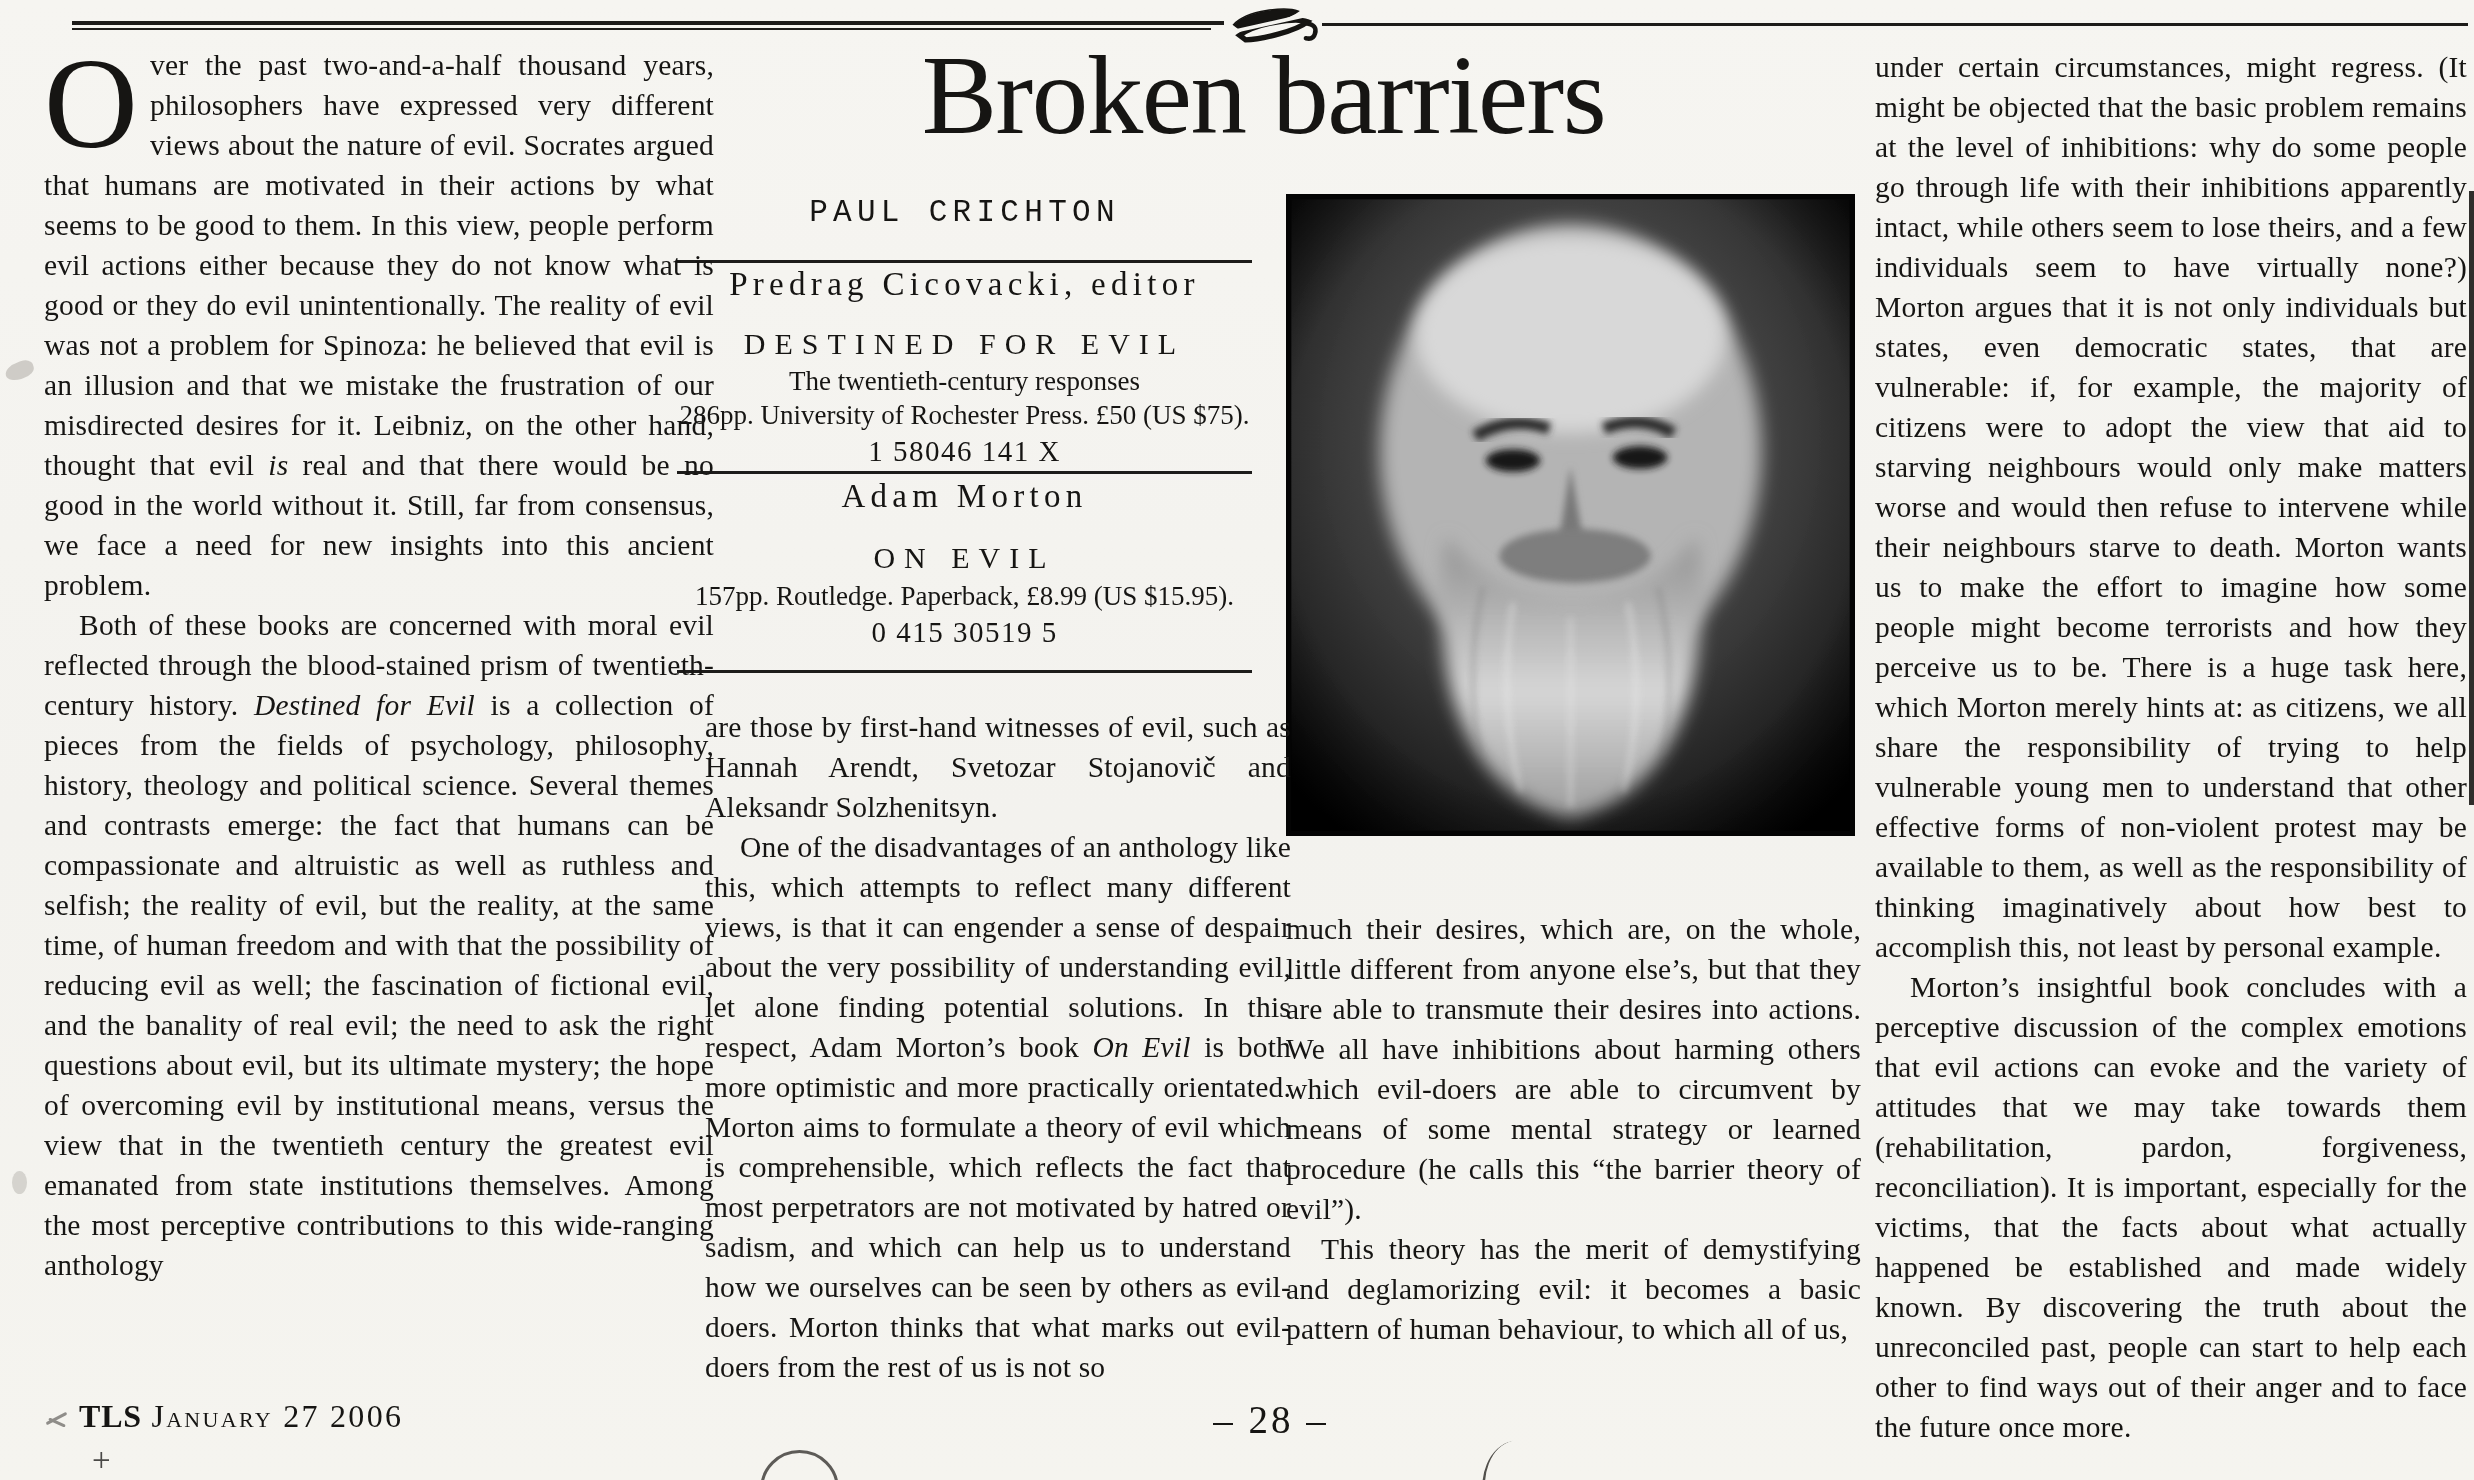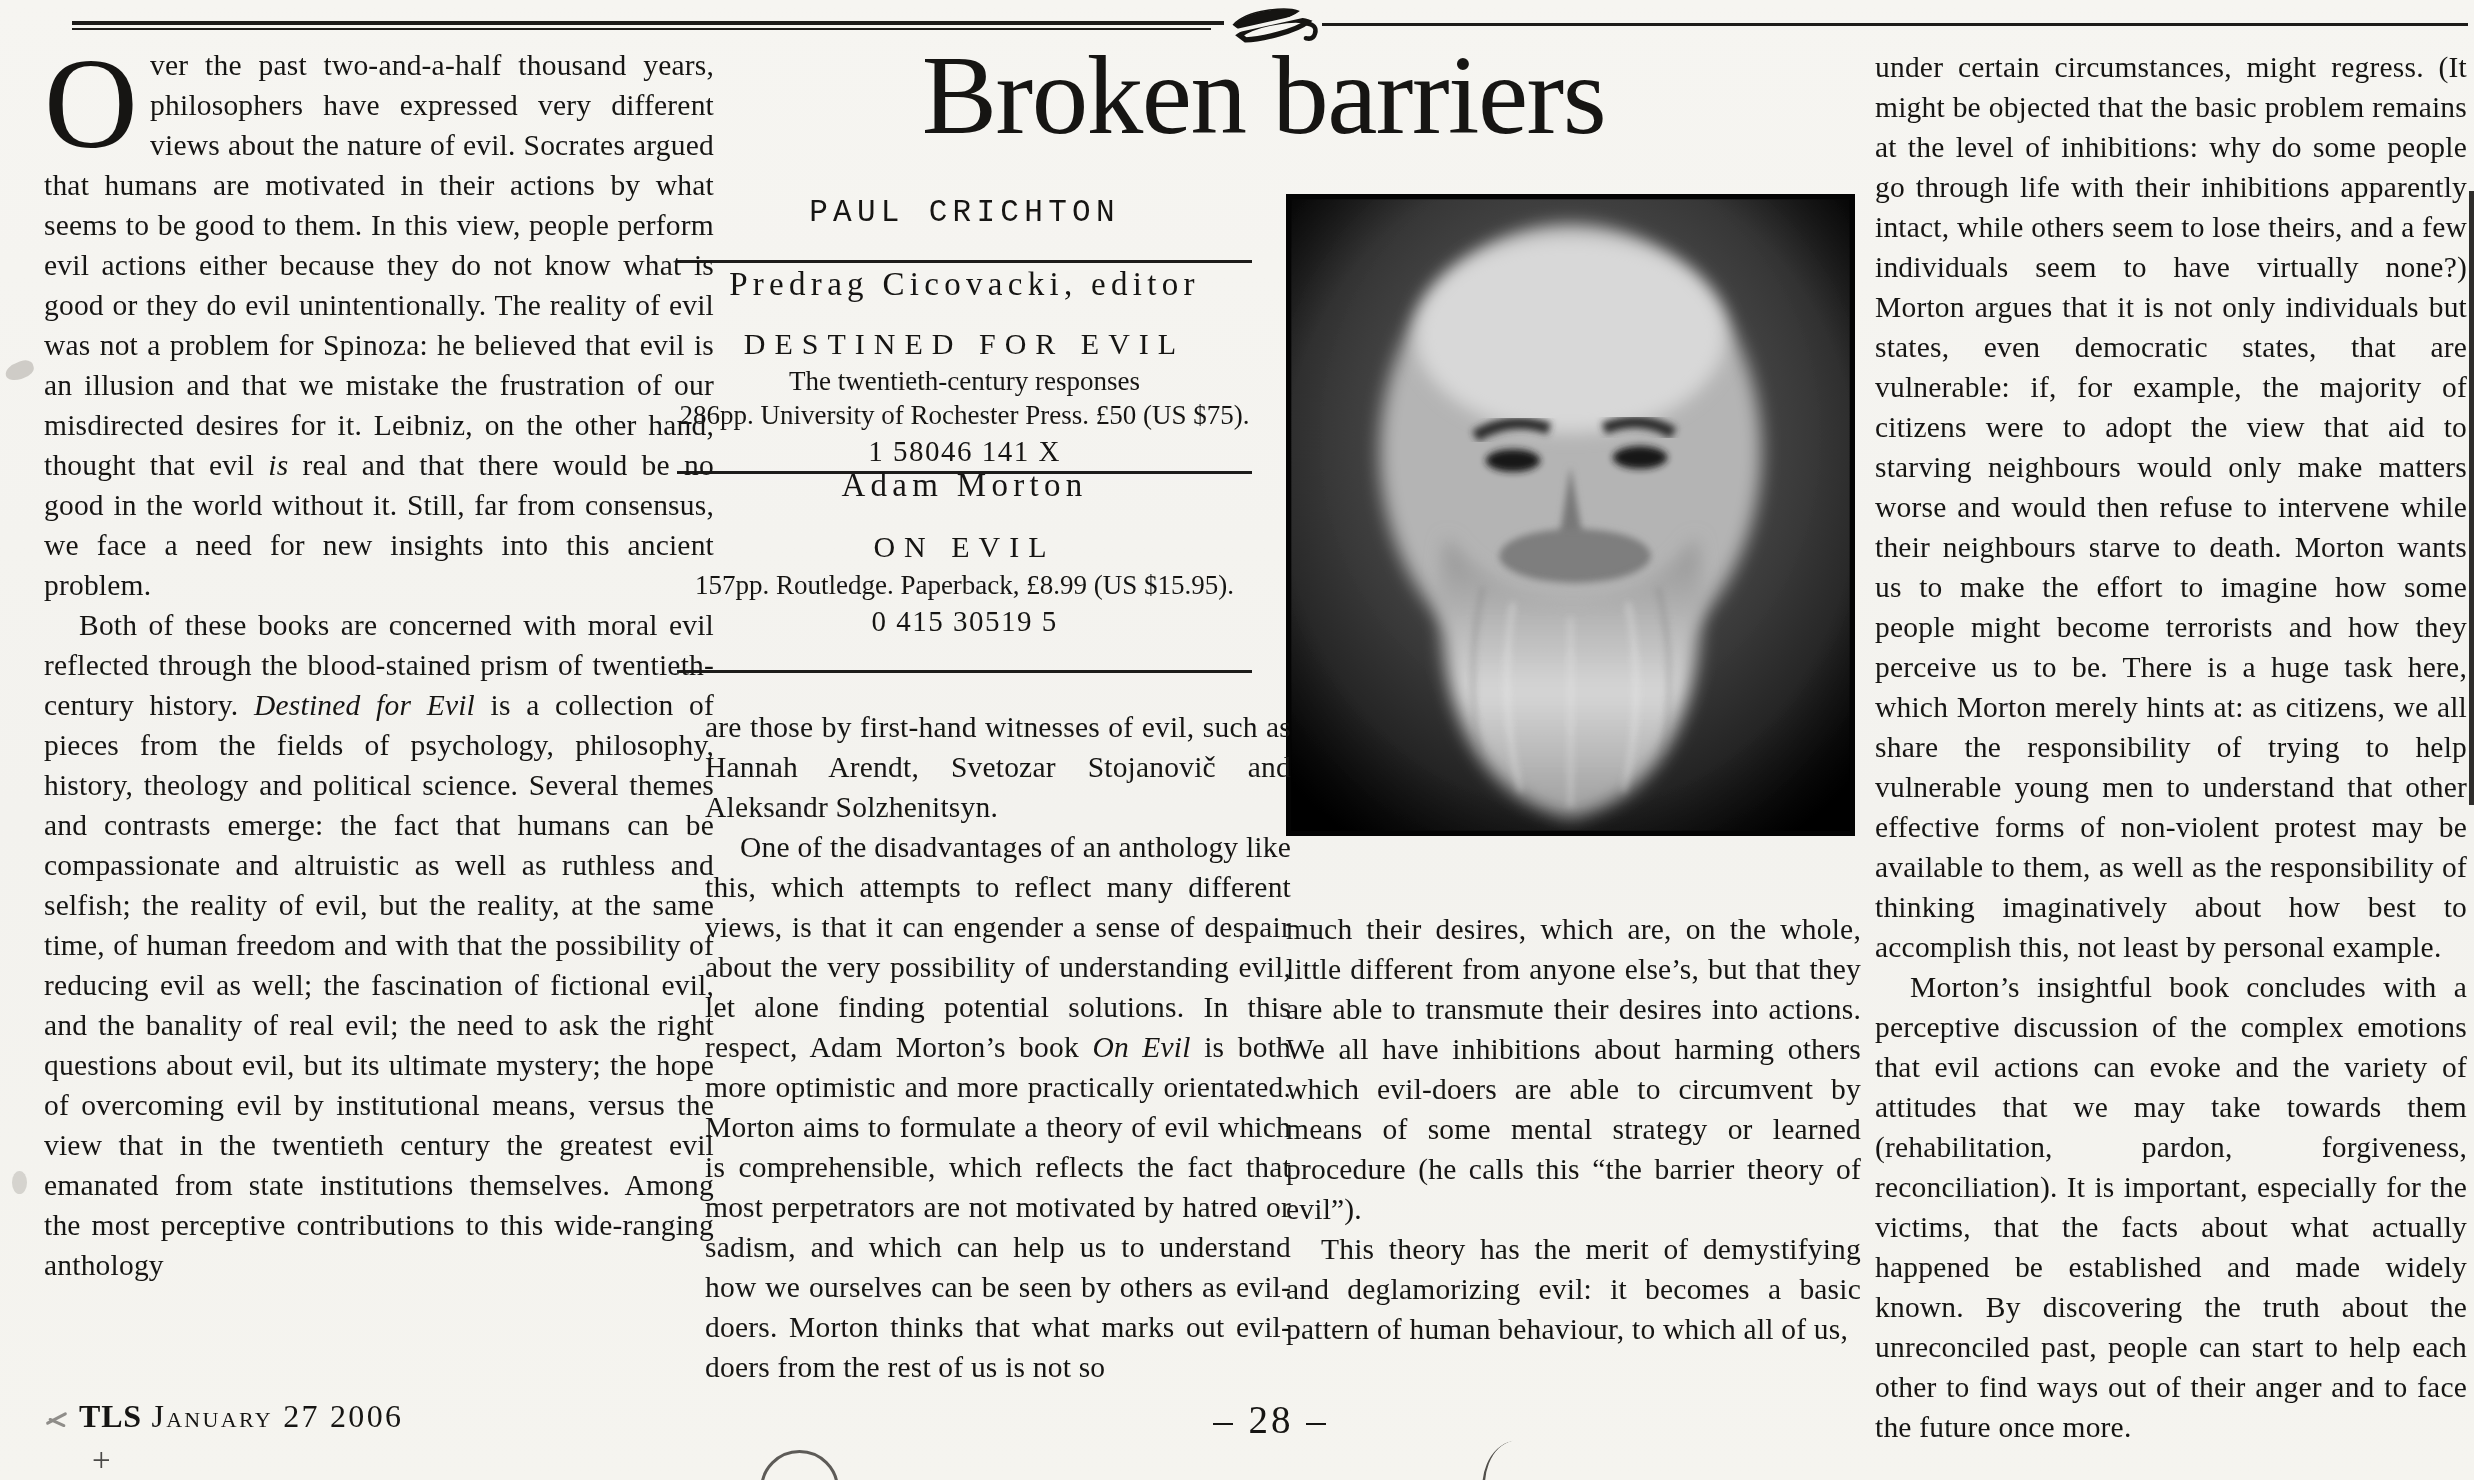--- a/index.html
+++ b/index.html
@@ -96,21 +96,21 @@
   <div class="rule" style="left:677px;top:260px;width:575px;height:3px;"></div>
   <div class="bookblock" style="top:266px;">
     <div class="book-author">Predrag Cicovacki, editor</div>
     <div class="book-title" style="margin-top:24px;">DESTINED FOR EVIL</div>
     <div class="book-subtitle" style="margin-top:4.5px;">The twentieth-century responses</div>
     <div class="book-imprint" style="margin-top:3.8px;">286pp. University of Rochester Press. £50 (US $75).</div>
     <div class="book-isbn" style="margin-top:3.8px;">1 58046 141 X</div>
   </div>
   <div class="rule" style="left:677px;top:471px;width:575px;height:3px;"></div>
 
-  <div class="bookblock" style="top:467px;">
+  <div class="bookblock" style="top:478px;">
     <div class="book-author">Adam Morton</div>
     <div class="book-title" style="margin-top:26px;">ON EVIL</div>
     <div class="book-imprint" style="margin-top:6px;">157pp. Routledge. Paperback, £8.99 (US $15.95).</div>
     <div class="book-isbn" style="margin-top:3.8px;">0 415 30519 5</div>
   </div>
   <div class="rule" style="left:677px;top:670px;width:575px;height:3px;"></div>
 
   <div class="photo">
     <svg viewBox="0 0 752 848" preserveAspectRatio="none">
       <defs>

